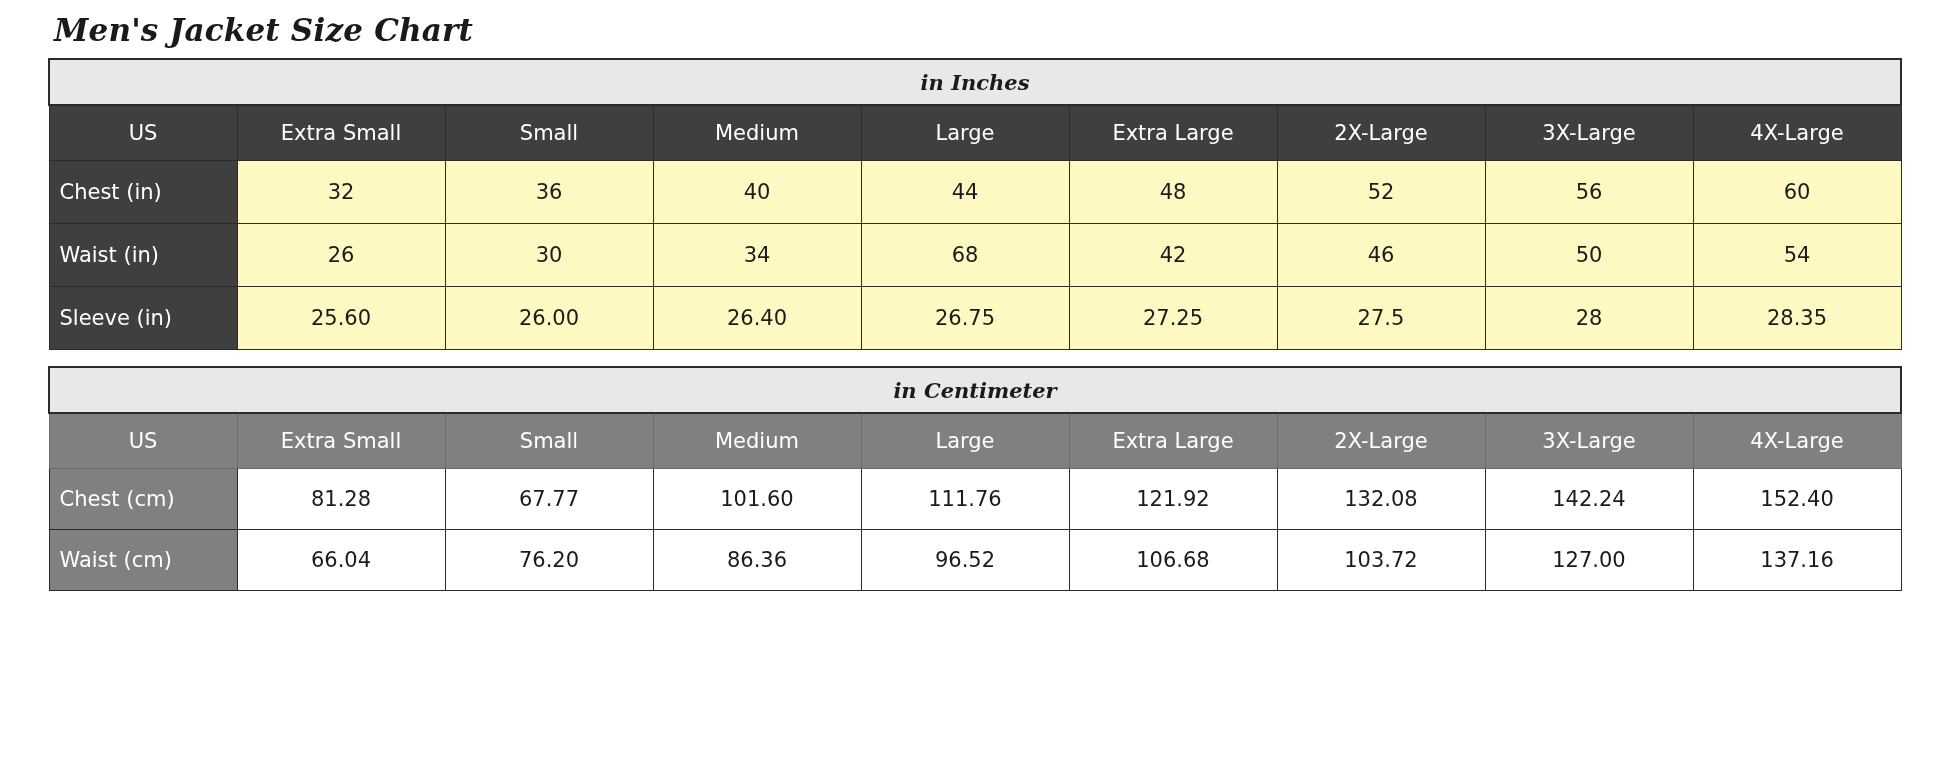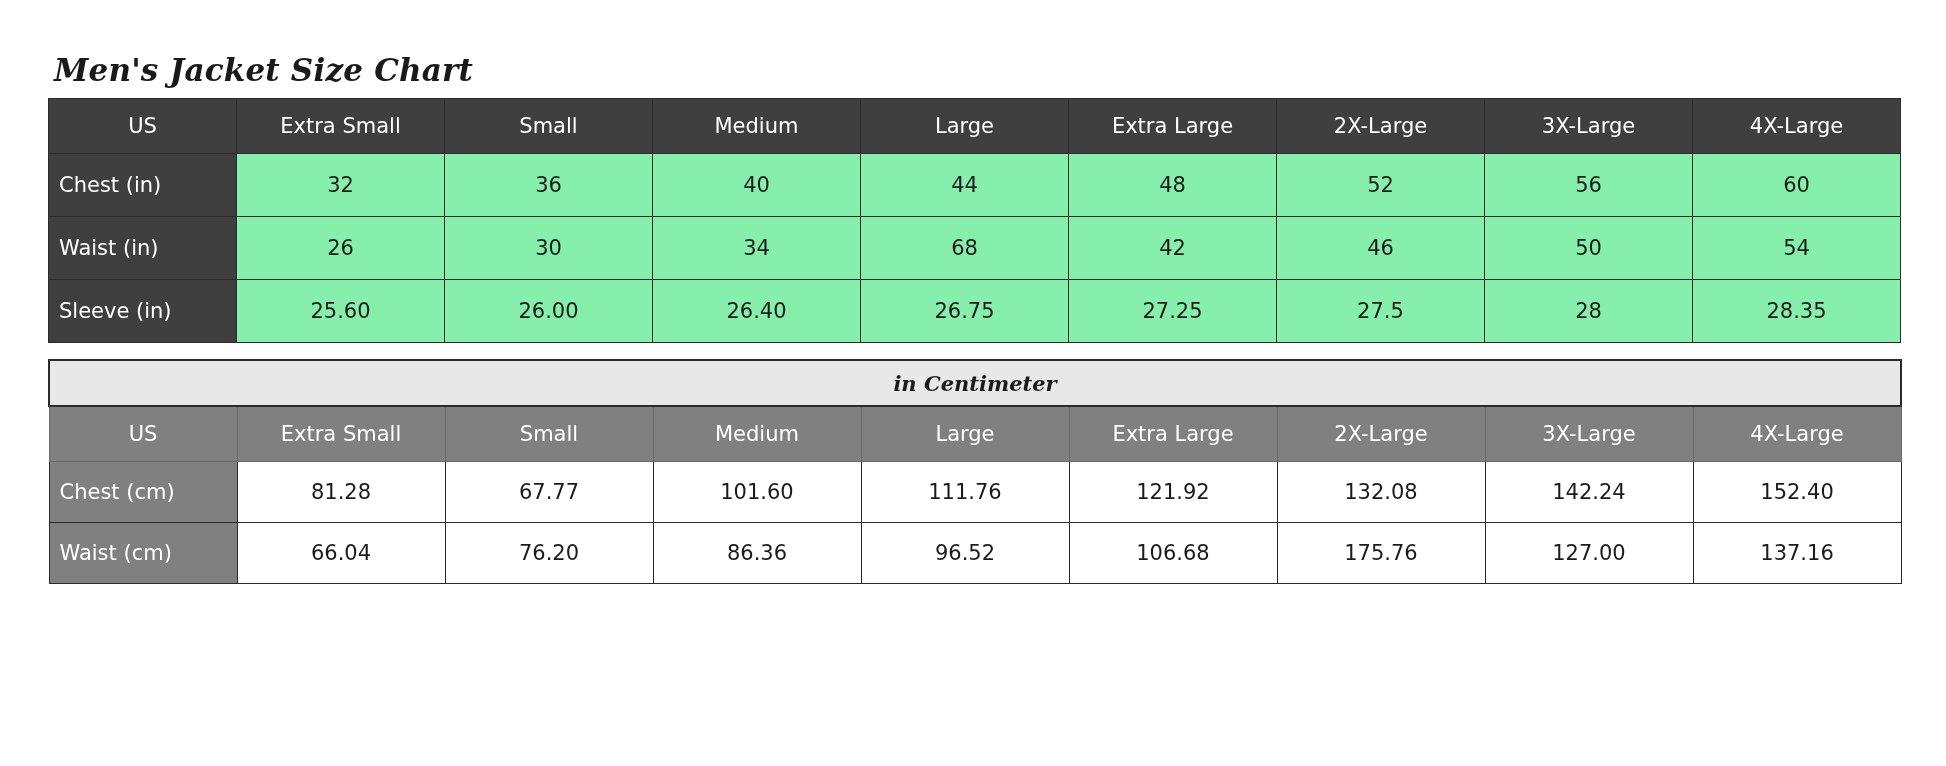--- a/index.html
+++ b/index.html
@@ -36,21 +36,20 @@
     top: 0;
   }
   .title {
     font-family: "DejaVu Serif", serif;
     font-style: italic;
     font-weight: bold;
     font-size: 31px;
     color: #1a1a1a;
     padding: 12px 0 10px 6px;
     letter-spacing: 0.2px;
-    margin-top: 40px;
   }
   table.size-table {
     border-collapse: collapse;
     width: 1850px;
     table-layout: fixed;
   }
   table.size-table td {
     border: 1px solid #2b2b2b;
     text-align: center;
     vertical-align: middle;
@@ -93,21 +92,21 @@
   }
   .rowlabel-mid {
     background: #808080;
     color: #ffffff !important;
     text-align: left !important;
     padding-left: 10px !important;
     font-size: 21px;
     height: 60px !important;
   }
   .cell-val {
-    background: #86efac;
+    background: #fef9c3;
     height: 62px !important;
     font-size: 21px;
   }
   .cell-val-cm {
     background: #ffffff;
     height: 60px !important;
     font-size: 21px;
   }
   .col-label { width: 188px; }
   .col-size { width: 208px; }
@@ -127,20 +126,23 @@
         <col class="col-size">
           <col class="col-size">
           <col class="col-size">
           <col class="col-size">
         <col class="col-size">
           <col class="col-size">
           <col class="col-size">
           <col class="col-size">
       </colgroup>
       <tbody>
+        <tr>
+          <td class="band-title" colspan="9">in Inches</td>
+        </tr>
         <tr>
           <td class="hdr-dark">US</td>
           <td class="hdr-dark">Extra Small</td>
           <td class="hdr-dark">Small</td>
           <td class="hdr-dark">Medium</td>
           <td class="hdr-dark">Large</td>
           <td class="hdr-dark">Extra Large</td>
           <td class="hdr-dark">2X-Large</td>
           <td class="hdr-dark">3X-Large</td>
           <td class="hdr-dark">4X-Large</td>
@@ -219,21 +221,21 @@
           <td class="cell-val-cm">142.24</td>
           <td class="cell-val-cm">152.40</td>
         </tr>
         <tr>
           <td class="rowlabel-mid">Waist (cm)</td>
           <td class="cell-val-cm">66.04</td>
           <td class="cell-val-cm">76.20</td>
           <td class="cell-val-cm">86.36</td>
           <td class="cell-val-cm">96.52</td>
           <td class="cell-val-cm">106.68</td>
-          <td class="cell-val-cm">175.76</td>
+          <td class="cell-val-cm">103.72</td>
           <td class="cell-val-cm">127.00</td>
           <td class="cell-val-cm">137.16</td>
         </tr>
       </tbody>
     </table>
 
   </div>
 </div>
 
 </body></html>

